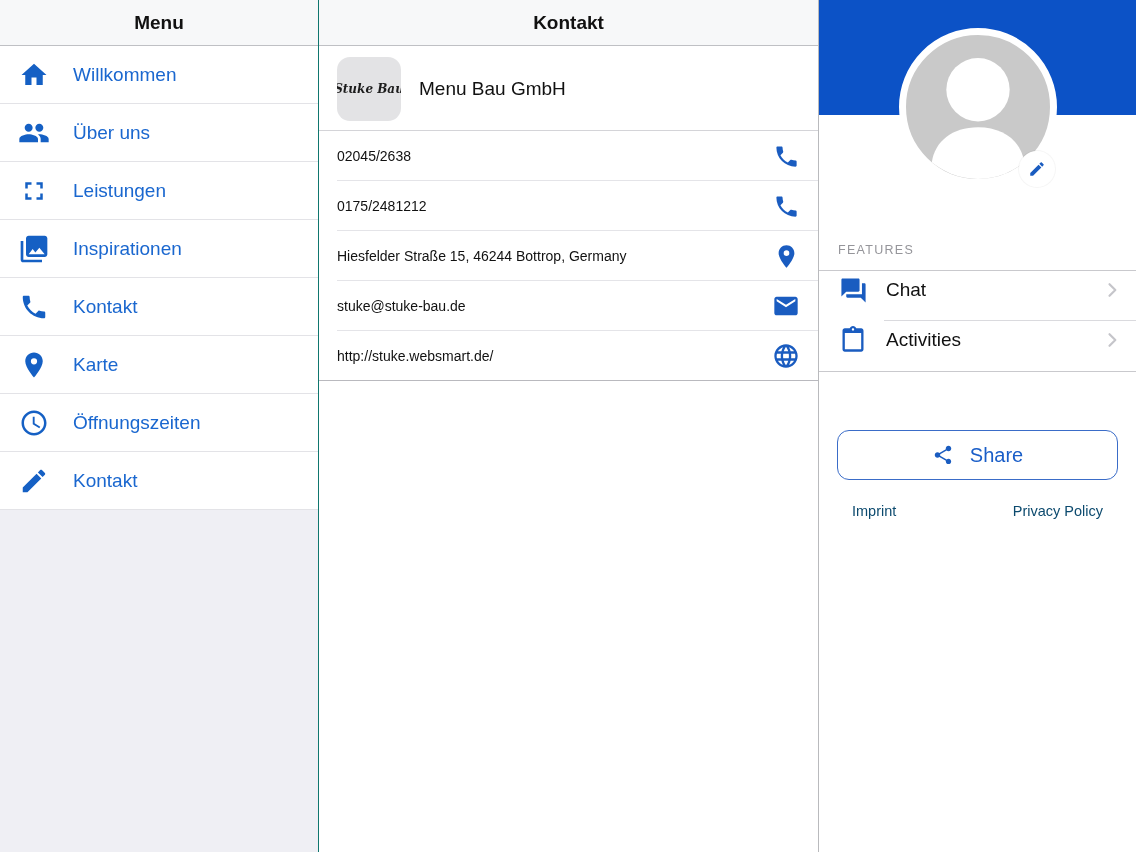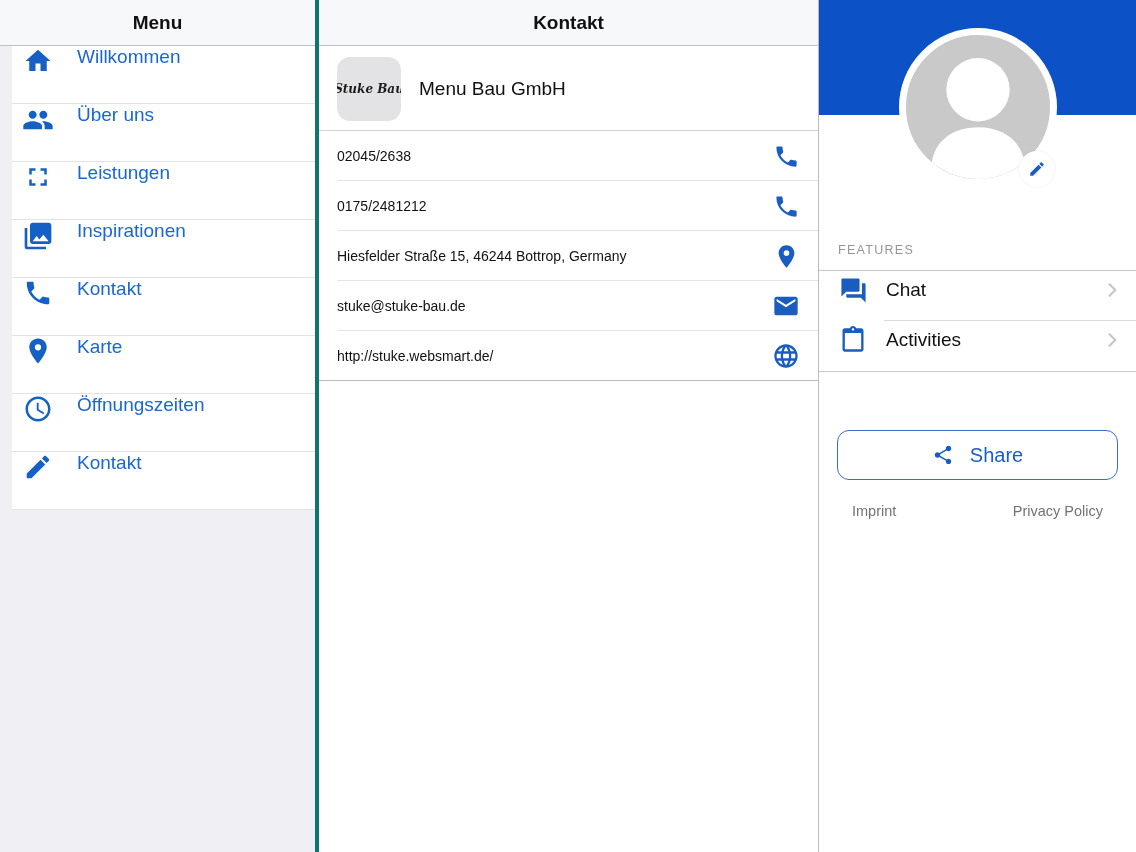--- a/index.html
+++ b/index.html
@@ -13,25 +13,25 @@
     height:46px; background:#f7f8f9; border-bottom:1px solid #bfc0c4;
     display:flex; align-items:center; justify-content:center;
     font-size:19px; font-weight:bold; color:#111;
     flex:0 0 auto;
   }
   .icon svg { display:block; }
 
   
   .menu-panel {
     width:319px; flex:0 0 319px; background:#efeff4;
-    border-right:4px solid #0f766e; display:flex; flex-direction:column;
+    border-right:1px solid #0f766e; display:flex; flex-direction:column;
   }
   .menu-item {
     height:58px; background:#fff; border-bottom:1px solid #e3e3e7;
-    display:flex; align-items:flex-start; padding-left:9px; cursor:pointer;margin-left:12px;
+    display:flex; align-items:center; padding-left:17px; cursor:pointer;
   }
   .menu-item .icon { width:34px; display:flex; justify-content:center; }
   .menu-item .label { margin-left:22px; font-size:19px; color:#1a67cf; }
 
   
   .contact-panel {
     width:500px; flex:0 0 500px; background:#fff;
     border-right:1px solid #b9babd; display:flex; flex-direction:column;
   }
   .company-row {
@@ -98,21 +98,21 @@
     margin:58px auto 0; width:281px; height:50px;
     border:1px solid #3a6cc8; border-radius:12px; background:#fff;
     display:flex; align-items:center; justify-content:center;
     color:#1a5ec8; font-size:20px; cursor:pointer;
   }
   .share-button .icon { margin-right:16px; display:flex; }
 
   .legal-links {
     margin-top:23px; display:flex; justify-content:space-between; padding:0 33px;
   }
-  .legal-links a { font-size:14.5px; color:#737373; text-decoration:none; cursor:pointer; }
+  .legal-links a { font-size:14.5px; color:#0c4a6e; text-decoration:none; cursor:pointer; }
 </style>
 </head>
 <body>
 
 <div class="app">
 
   <div class="menu-panel">
     <div class="panel-header">
       <span>Menu</span>
     </div>

